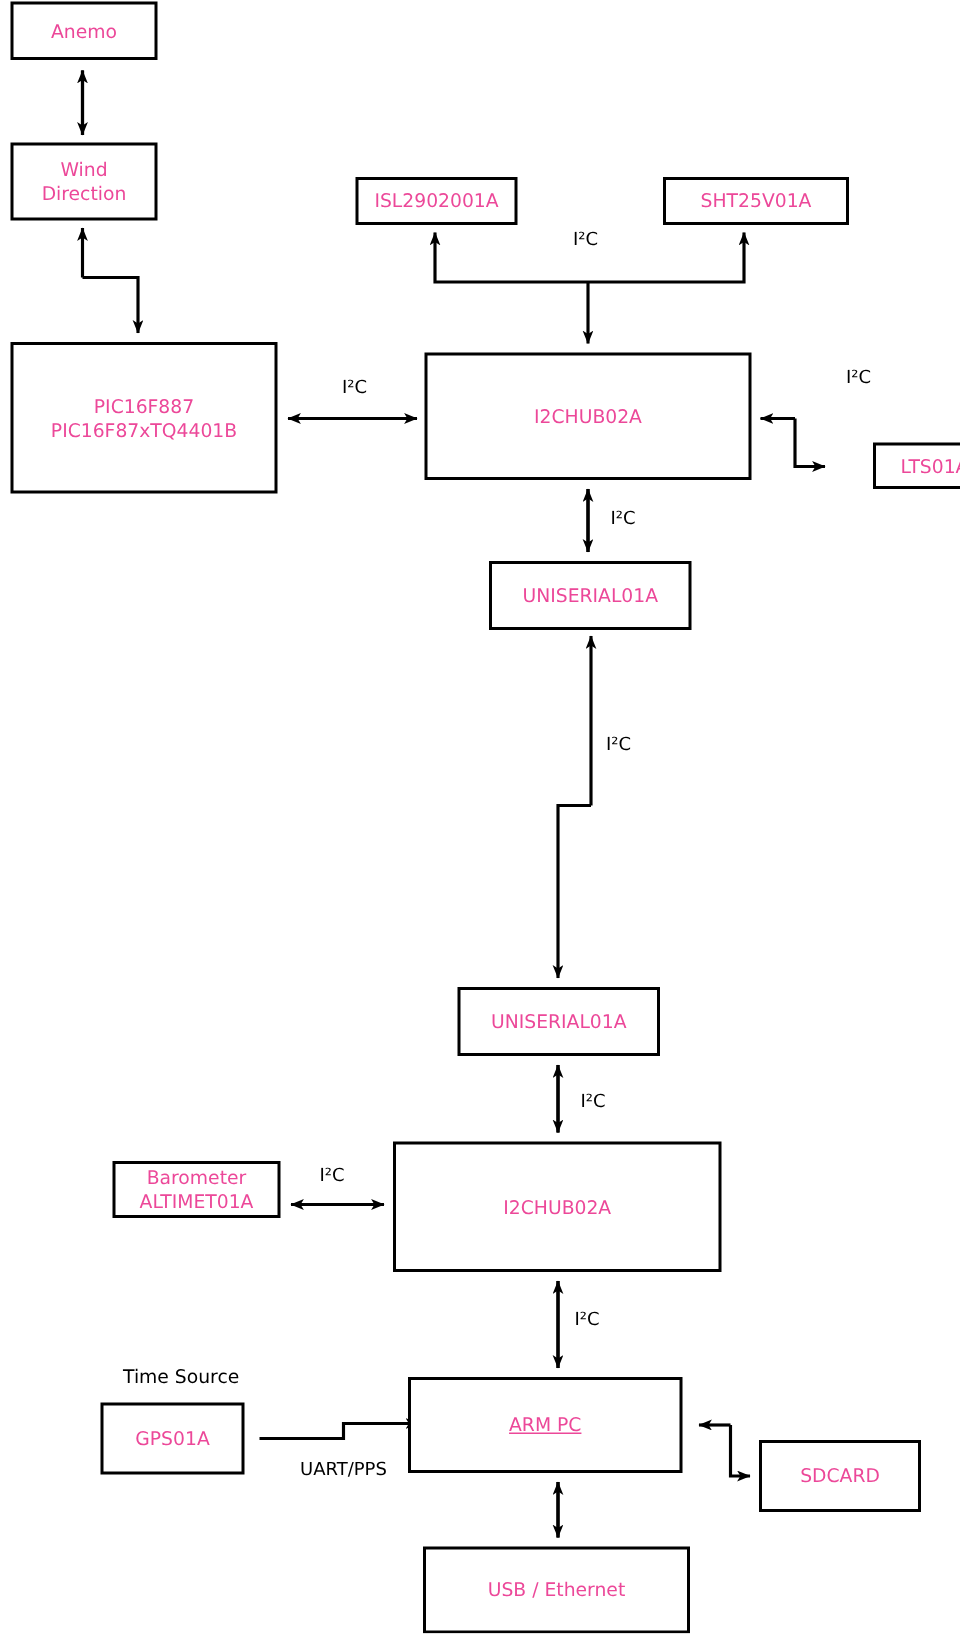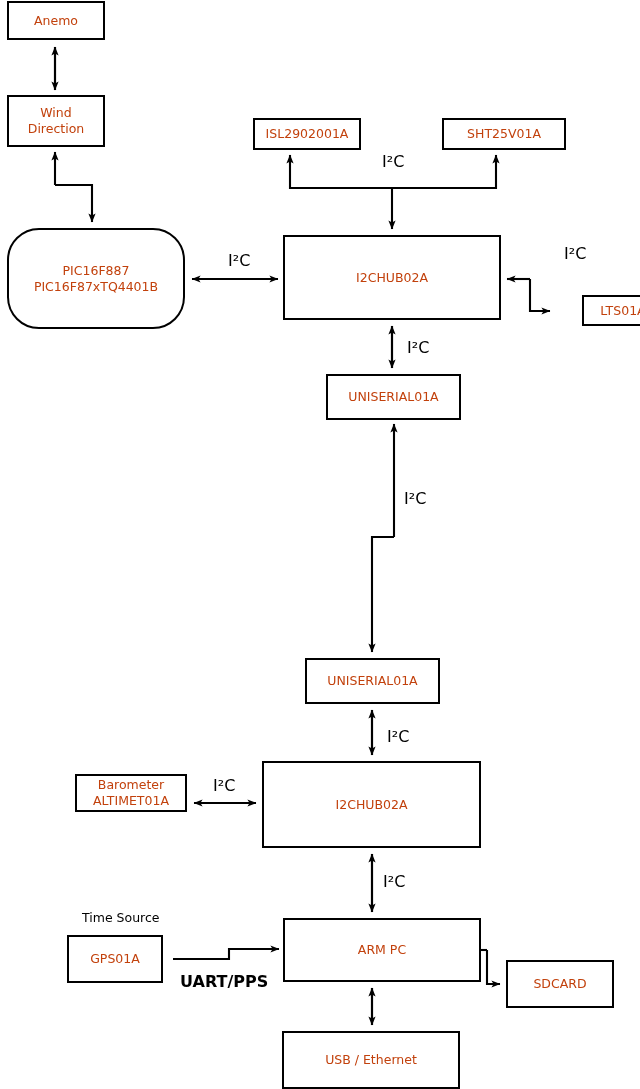--- a/index.html
+++ b/index.html
@@ -29,30 +29,30 @@
   .node {
     position: absolute;
     box-sizing: border-box;
     border: 2px solid #000000;
     background: #ffffff;
     display: flex;
     align-items: center;
     justify-content: center;
     text-align: center;
     line-height: 1.25;
-    color: #c2410c;
+    color: #ec4899;
     font-size: 12.5px;
     font-family: "DejaVu Sans", sans-serif;
     z-index: 2;
     white-space: pre-line;
   }
   .edge-label {
     position: absolute;
     color: #000000;
-    font-size: 16px;
+    font-size: 12px;
     font-family: "DejaVu Sans", sans-serif;
     white-space: nowrap;
     z-index: 3;
     background: transparent;
   }
   .free-label {
     position: absolute;
     color: #000000;
     font-size: 12.5px;
     font-family: "DejaVu Sans", sans-serif;
@@ -113,43 +113,43 @@
       <path d="M372,988 L372,1025" marker-end="url(#arrow)"></path>
       <path d="M372,1025 L372,988" marker-end="url(#arrow)"></path>
     </g>
   </svg>
 
   <div class="node" style="left:7px;  top:1px;    width:98px;  height:39px;">Anemo</div>
 
   <div class="node" style="left:7px;  top:95px;   width:98px;  height:52px;text-align:center;">Wind
 Direction</div>
 
-  <div class="node" style="left:7px;  top:228px;  width:178px; height:101px;border-radius:32px;">PIC16F887
+  <div class="node" style="left:7px;  top:228px;  width:178px; height:101px;">PIC16F887
 PIC16F87xTQ4401B</div>
 
-  <div class="node" style="left:253px; top:118px; width:108px; height:32px;text-align:right;">ISL2902001A</div>
+  <div class="node" style="left:237px; top:118px; width:108px; height:32px;text-align:right;">ISL2902001A</div>
 
   <div class="node" style="left:442px; top:118px; width:124px; height:32px;">SHT25V01A</div>
 
   <div class="node" style="left:283px; top:235px; width:218px; height:85px;">I2CHUB02A</div>
 
   <div class="node" style="left:556px; top:295px; width:82px;  height:31px;margin-left:26px;">LTS01A</div>
 
   <div class="node" style="left:326px; top:374px; width:135px; height:46px;">UNISERIAL01A</div>
 
   <div class="node" style="left:305px; top:658px; width:135px; height:46px;">UNISERIAL01A</div>
 
   <div class="node" style="left:75px;  top:774px; width:112px; height:38px;">Barometer
 ALTIMET01A</div>
 
   <div class="node" style="left:262px; top:761px; width:219px; height:87px;">I2CHUB02A</div>
 
   <div class="node" style="left:67px;  top:935px; width:96px; height:48px;">GPS01A</div>
 
-  <div class="node" style="left:283px; top:918px; width:198px; height:64px;">ARM PC</div>
+  <div class="node" style="left:272px; top:918px; width:183px; height:64px;text-decoration:underline;">ARM PC</div>
 
   <div class="node" style="left:506px; top:960px; width:108px; height:48px;">SDCARD</div>
 
   <div class="node" style="left:282px; top:1031px; width:178px; height:58px;">USB / Ethernet</div>
 
   <div class="edge-label" style="left:382px; top:152px;">I²C</div>
 
   <div class="edge-label" style="left:228px; top:251px;">I²C</div>
 
   <div class="edge-label" style="left:564px; top:244px;">I²C</div>
@@ -157,17 +157,17 @@
   <div class="edge-label" style="left:407px; top:338px;">I²C</div>
 
   <div class="edge-label" style="left:404px; top:489px;">I²C</div>
 
   <div class="edge-label" style="left:387px; top:727px;">I²C</div>
 
   <div class="edge-label" style="left:213px; top:776px;">I²C</div>
 
   <div class="edge-label" style="left:383px; top:872px;">I²C</div>
 
-  <div class="edge-label" style="left:180px; top:972px;font-weight:bold;">UART/PPS</div>
+  <div class="edge-label" style="left:200px; top:972px;">UART/PPS</div>
 
   <div class="free-label" style="left:82px; top:910px;">Time Source</div>
 
 </div>
 
 </body></html>

